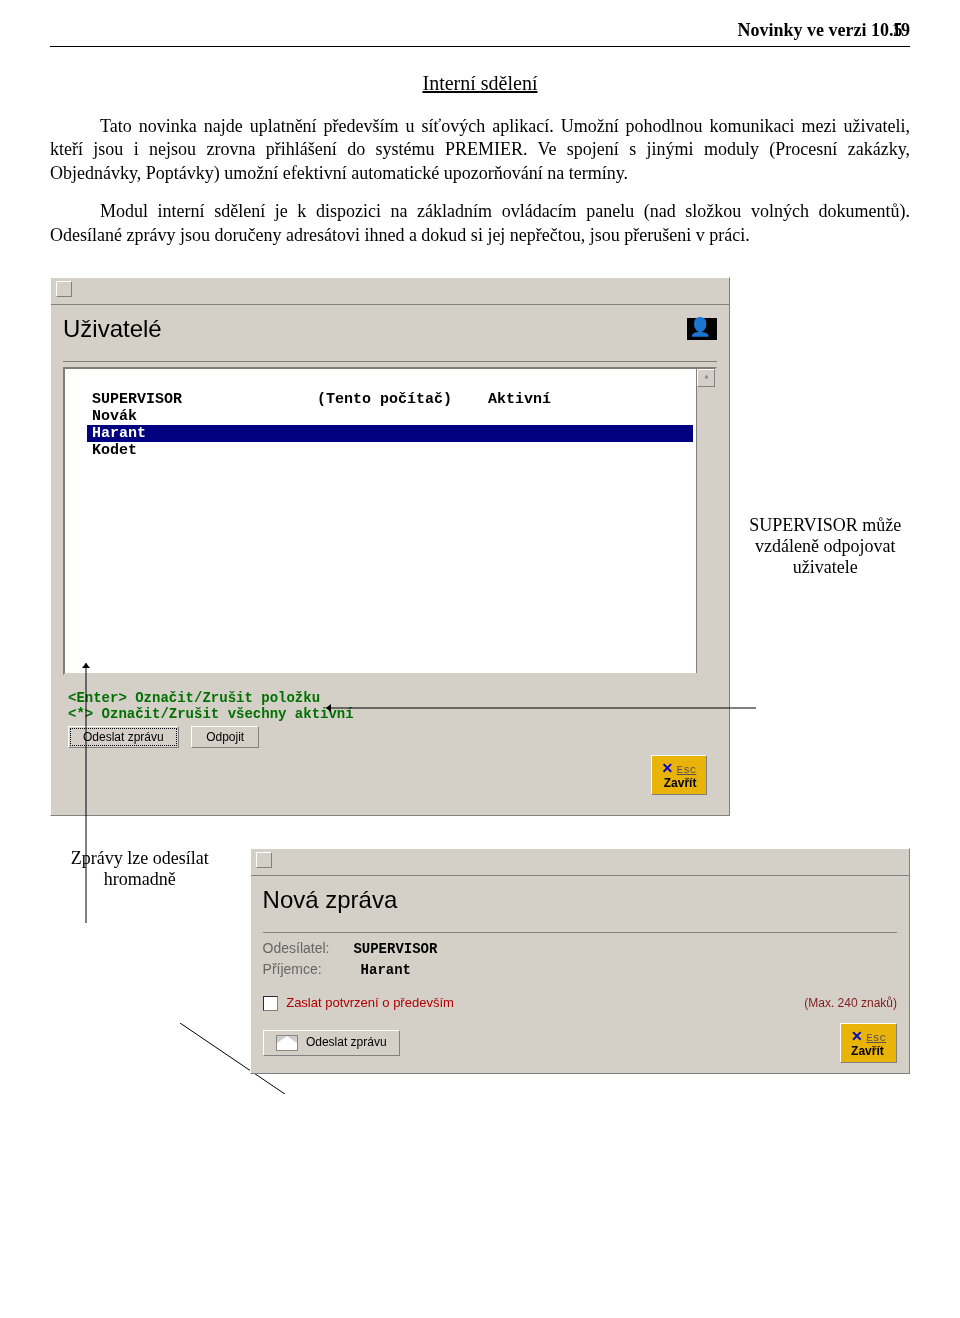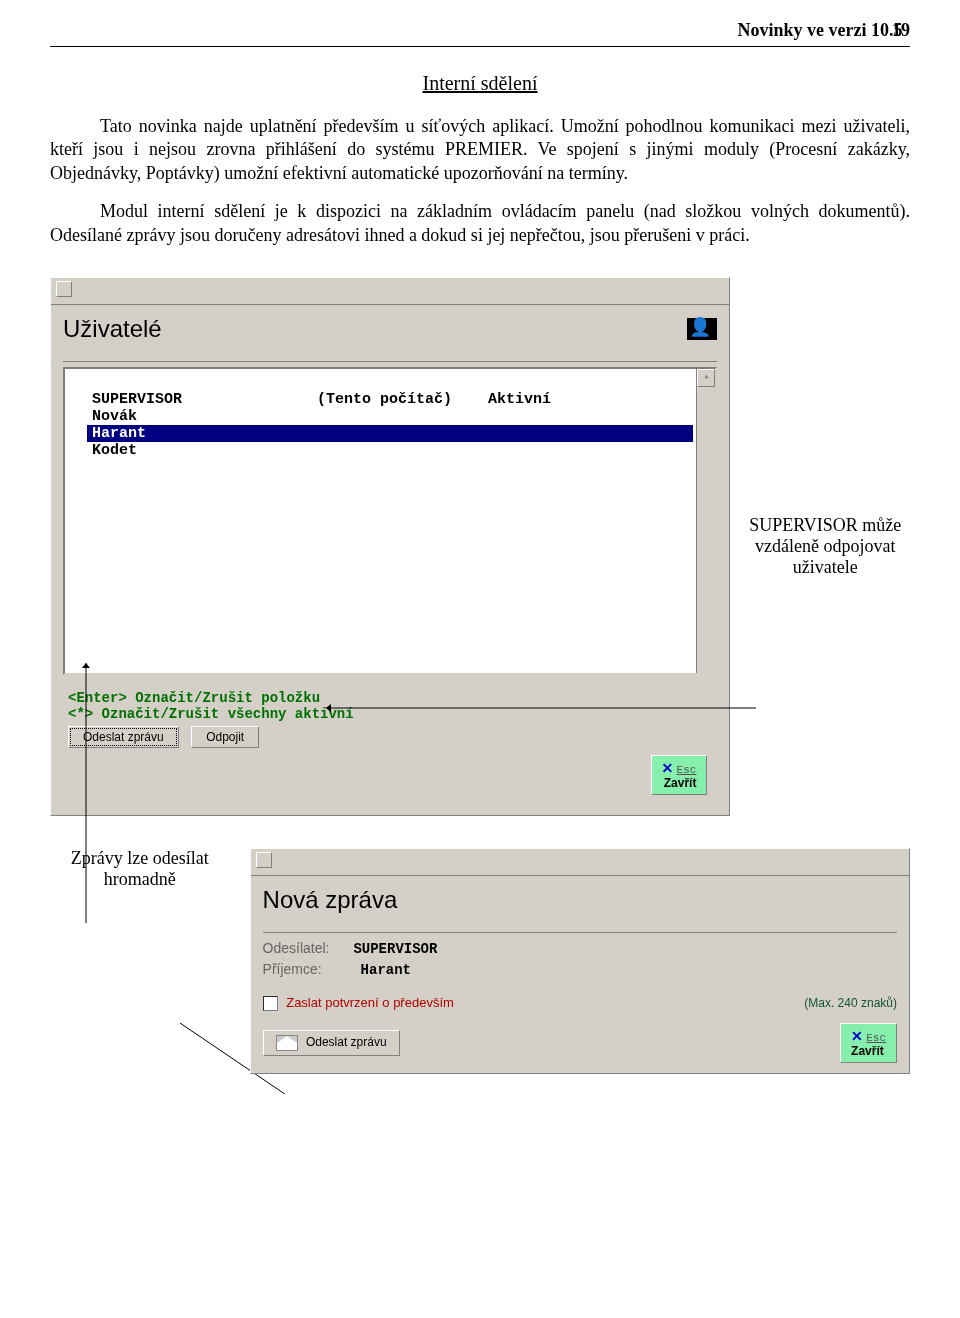--- a/index.html
+++ b/index.html
@@ -156,21 +156,21 @@
   .win-button.focus {
     outline: 1px dotted black;
     outline-offset: -3px;
   }
   .close-btn-area {
     text-align: right;
     padding: 10px;
   }
   .close-btn {
     display: inline-block;
-    background: #86efac;
+    background: #eab308;
     border: 1px solid #808080;
     border-top: 1px solid #fff;
     border-left: 1px solid #fff;
     padding: 4px 10px;
     font-family: Tahoma, sans-serif;
     font-size: 12px;
   }
   .esc-label {
     font-family: "Courier New", monospace;
     font-size: 11px;
@@ -226,21 +226,21 @@
   .checkbox-row {
     display: flex;
     justify-content: space-between;
     align-items: center;
     margin-top: 15px;
     font-family: Arial, sans-serif;
     font-size: 13px;
     color: #b00000;
   }
   .max-label {
-    color: #14532d;
+    color: #7f1d1d;
     font-size: 12px;
   }
   .checkbox {
     width: 13px;
     height: 13px;
     background: white;
     border: 1px inset #808080;
     display: inline-block;
     vertical-align: middle;
     margin-right: 5px;

